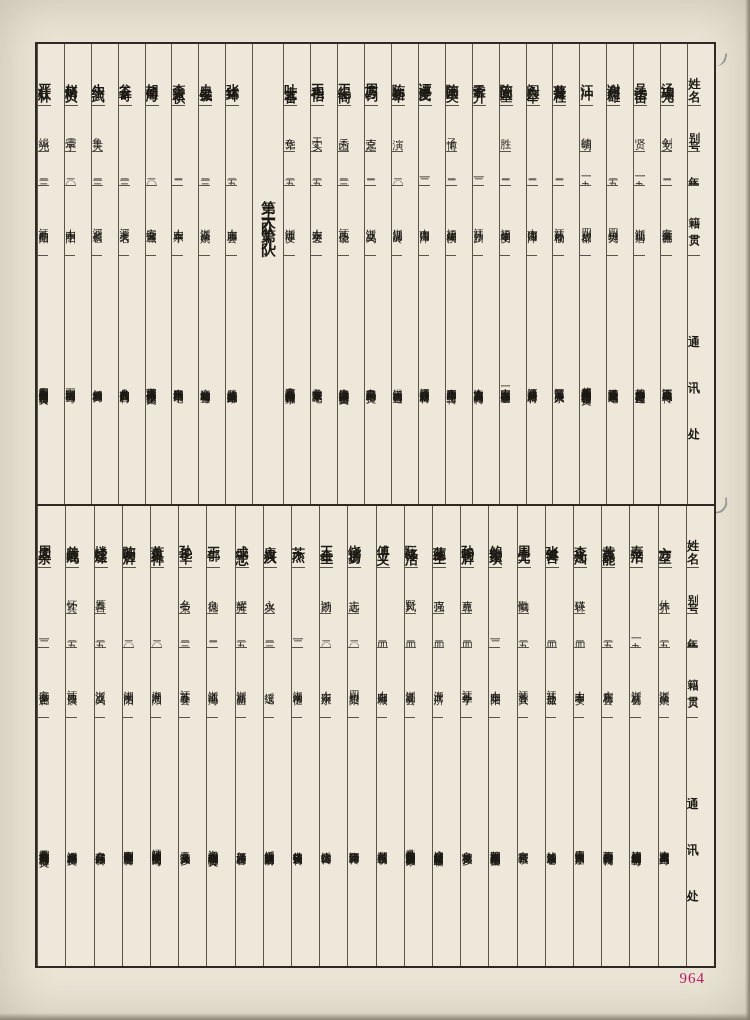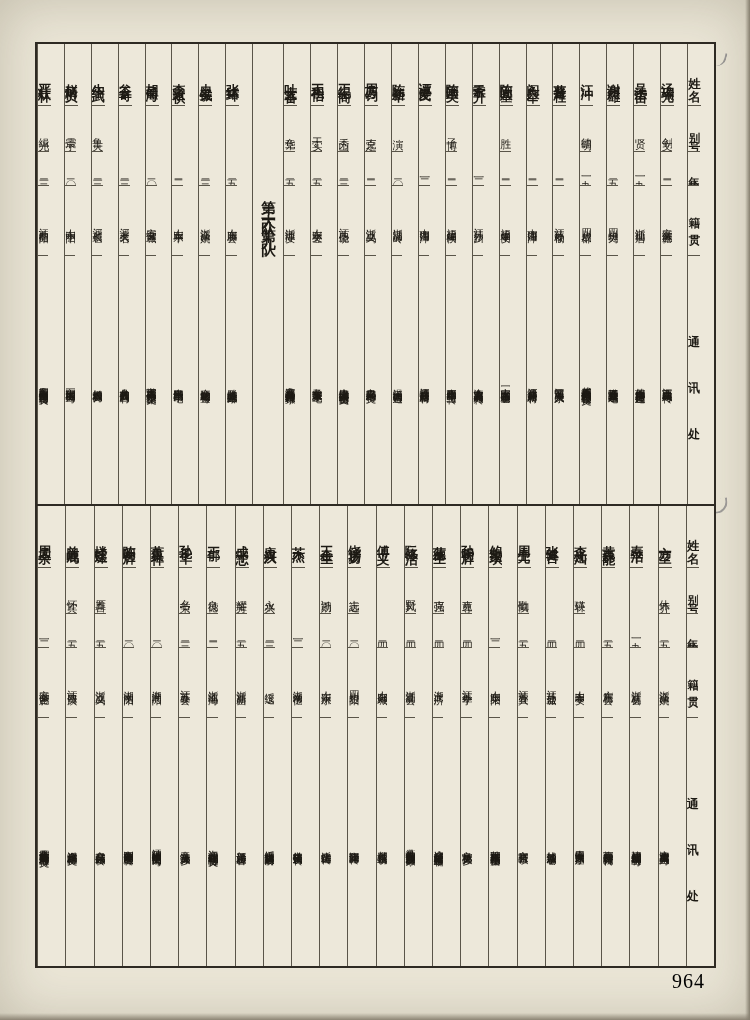--- a/index.html
+++ b/index.html
@@ -34,21 +34,21 @@
   .c.age{font-size:11px;letter-spacing:1px;padding-top:4px;}
   .c.origin{font-size:10.5px;letter-spacing:1.5px;padding-top:5px;}
   .c.addr{font-size:10.5px;letter-spacing:0.5px;padding-top:5px;}
   .hcol .c{font-weight:bold;}
   .hcol .c.name{letter-spacing:13px;padding-top:11px;font-size:12.5px;}
   .hcol .c.alias{letter-spacing:9px;padding-top:7px;font-size:11.5px;}
   .hcol .c.age{letter-spacing:4px;padding-top:4px;font-size:11px;}
   .hcol .c.origin{letter-spacing:17px;padding-top:9px;font-size:11.5px;}
   .hcol .c.addr{letter-spacing:46px;padding-top:28px;font-size:12px;}
   .divtext{font-size:14.5px;letter-spacing:7px;padding-top:144px;font-weight:bold;}
-  .pageno{position:absolute;right:45px;top:970px;font-size:20px;letter-spacing:1px;color:#000000;}
+  .pageno{position:absolute;right:45px;top:970px;font-size:15px;letter-spacing:1px;color:#be185d;}
   .mark{position:absolute;pointer-events:none;}
   .mark1{right:24px;top:52px;width:9px;height:15px;border-right:2px solid #55555e;
     border-radius:0 0 10px 0;transform:rotate(14deg);opacity:.55;}
   .mark2{right:22px;top:498px;width:11px;height:13px;border-right:2px solid #55555e;
     border-bottom:2px solid #55555e;border-radius:0 0 12px 0;transform:rotate(-8deg);opacity:.5;}
 </style>
 </head>
 <body>
 
 <div class="page">

